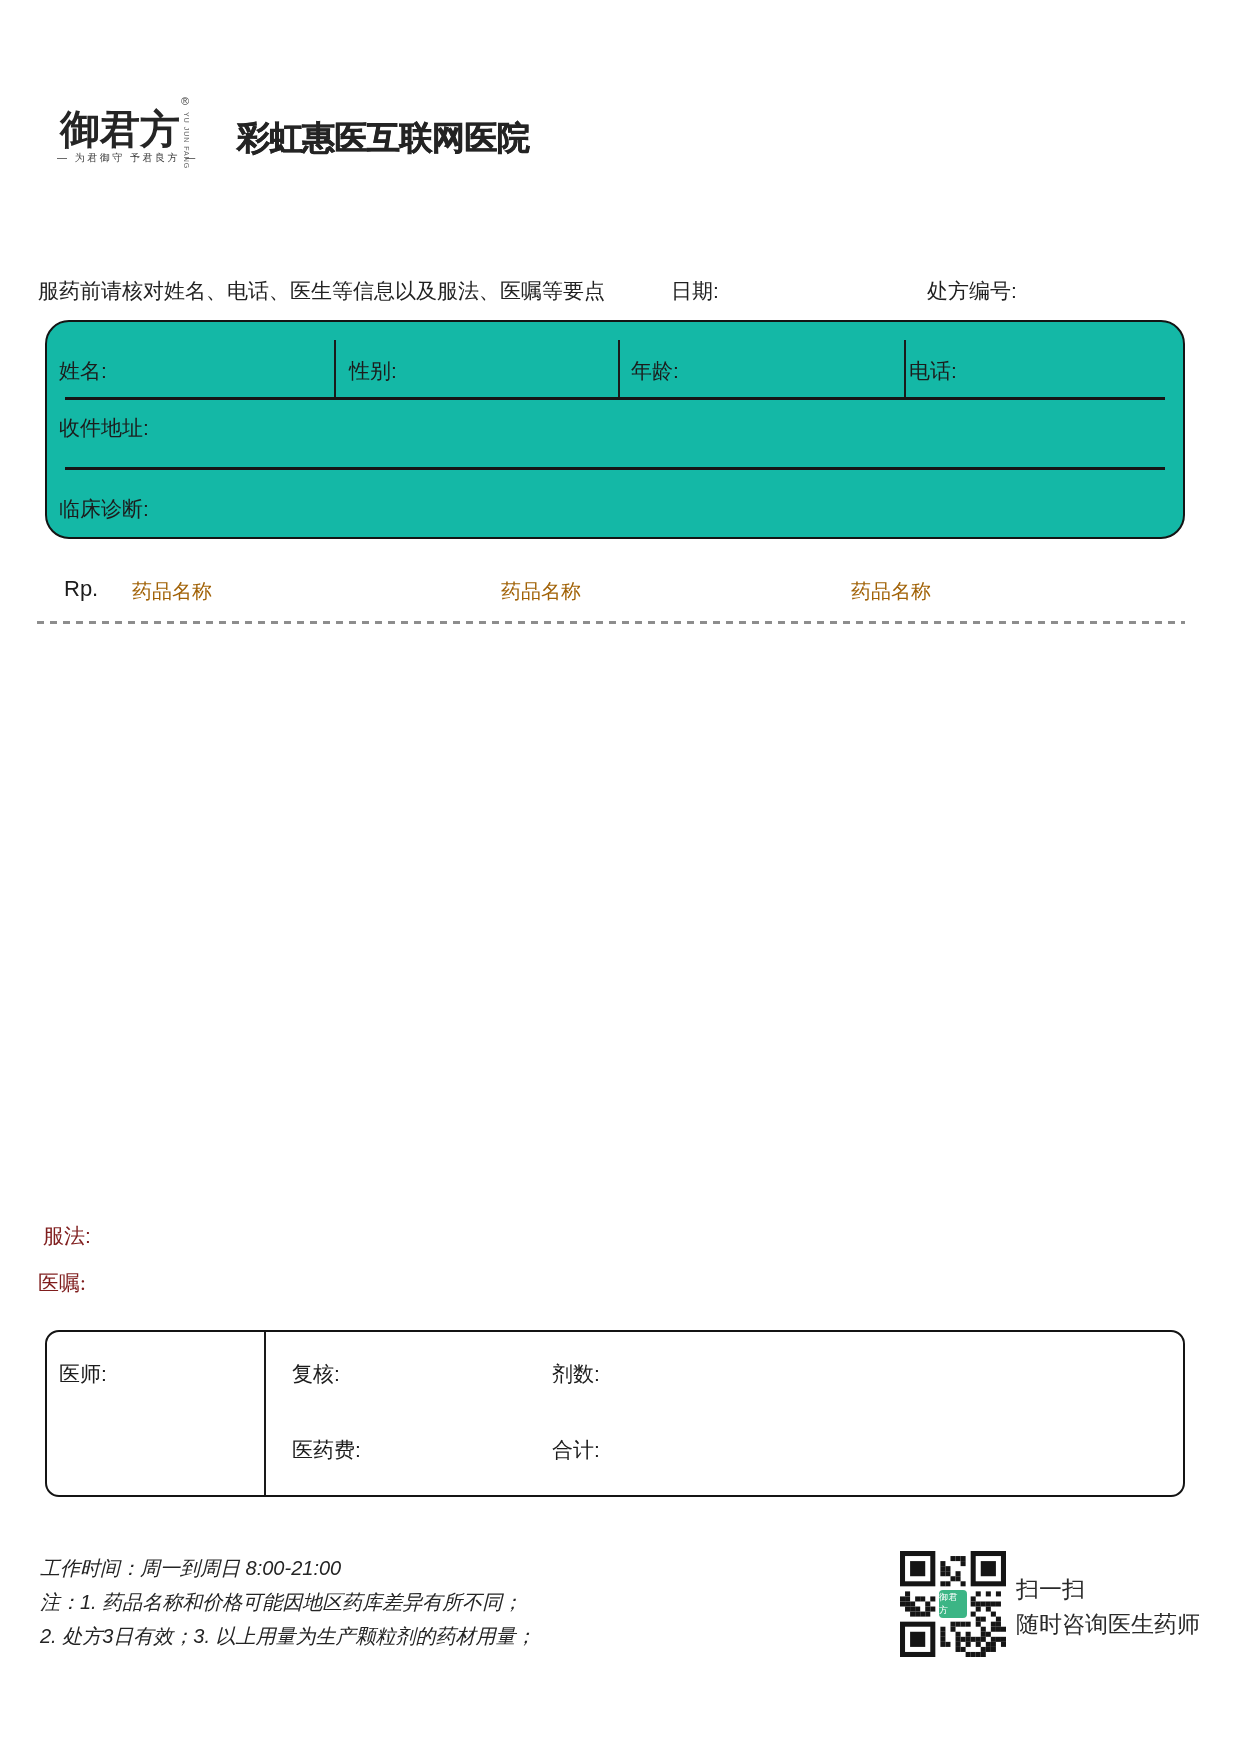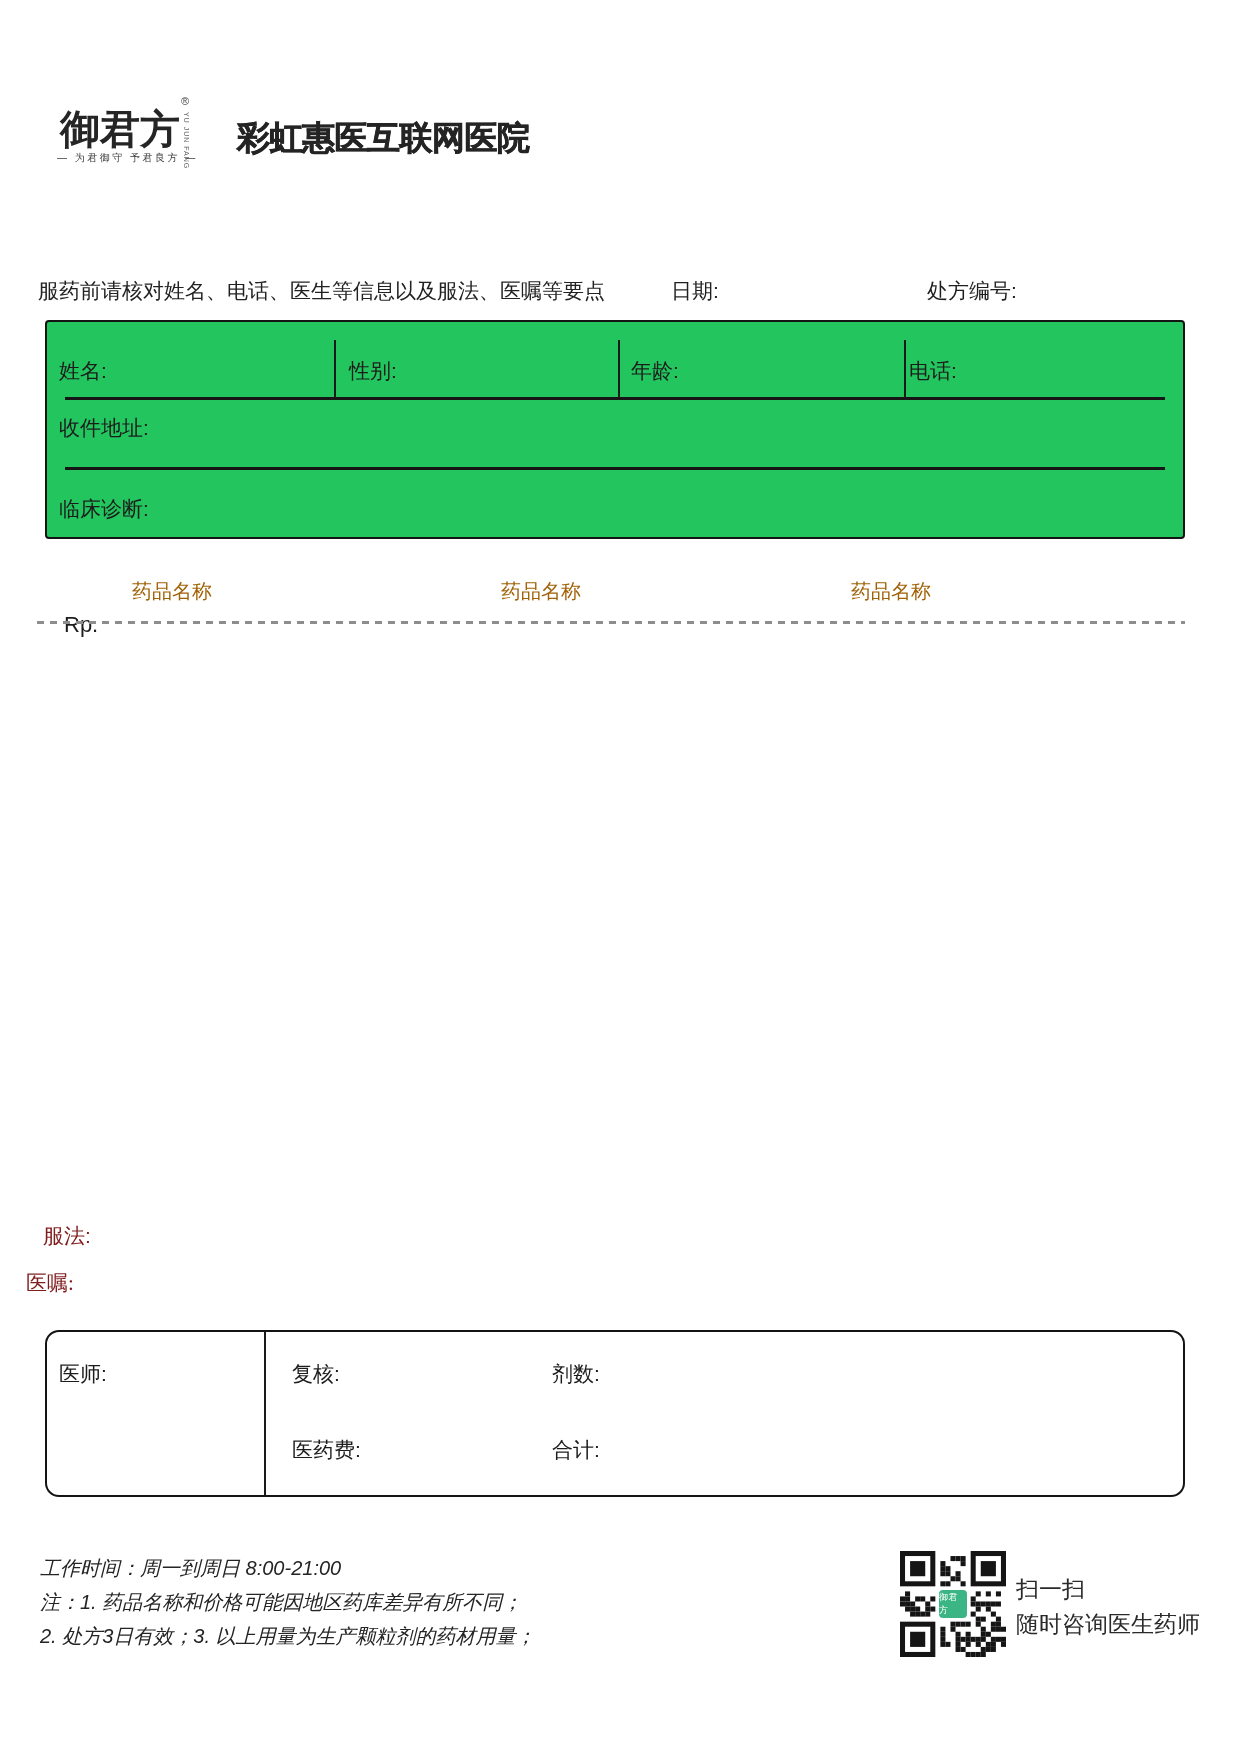--- a/index.html
+++ b/index.html
@@ -37,28 +37,28 @@
 
   
   .notice-row { font-size: 21px; color: #222; white-space: nowrap; }
   .notice-text { left: 38px; top: 277px; }
   .date-label { left: 671px; top: 277px; font-size: 21px; }
   .rxno-label { left: 927px; top: 277px; font-size: 21px; }
 
   
   .patient-box {
     left: 45px; top: 320px; width: 1140px; height: 219px;
-    border: 2.5px solid #141414; border-radius: 4px; background: #22c55e;
+    border: 2.5px solid #141414; border-radius: 24px; background: #14b8a6;
   }
   .patient-box .label { position: absolute; font-size: 21px; color: #1c1c1c; white-space: nowrap; }
   .vdiv { position: absolute; width: 2px; background: #1a1a1a; }
   .hline { position: absolute; left: 18px; right: 18px; height: 2.5px; background: #161616; }
 
   
-  .rp-label { left: 64px; top: 576px; font-size: 22px; color: #1c1c1c; margin-top: 36px; }
+  .rp-label { left: 64px; top: 576px; font-size: 22px; color: #1c1c1c; }
   .drug-col { font-size: 20px; color: #a16207; top: 578px; }
   .dashed-sep {
     left: 37px; top: 621px; width: 1148px; height: 2.5px;
     background: repeating-linear-gradient(90deg, #8d8d8d 0 7px, transparent 7px 13px);
   }
 
   
   .usage-label { font-size: 21px; color: #7f1d1d; }
 
   
@@ -110,21 +110,21 @@
     <span class="label" style="left:12px; top:173px;">临床诊断:</span>
   </div>
 
   <div class="abs rp-label">Rp.</div>
   <div class="abs drug-col" style="left:132px;">药品名称</div>
   <div class="abs drug-col" style="left:501px;">药品名称</div>
   <div class="abs drug-col" style="left:851px;">药品名称</div>
   <div class="abs dashed-sep"></div>
 
   <div class="abs usage-label" style="left:43px; top:1222px;">服法:</div>
-  <div class="abs usage-label" style="left:26px; top:1269px;font-family:Liberation Serif, serif;">医嘱:</div>
+  <div class="abs usage-label" style="left:38px; top:1269px;font-family:Liberation Serif, serif;">医嘱:</div>
 
   <div class="abs signoff-box">
     <div class="signoff-vdiv"></div>
     <span class="label" style="left:12px; top:28px;">医师:</span>
     <span class="label" style="left:245px; top:28px;">复核:</span>
     <span class="label" style="left:505px; top:28px;">剂数:</span>
     <span class="label" style="left:245px; top:104px;">医药费:</span>
     <span class="label" style="left:505px; top:104px;">合计:</span>
   </div>
 

